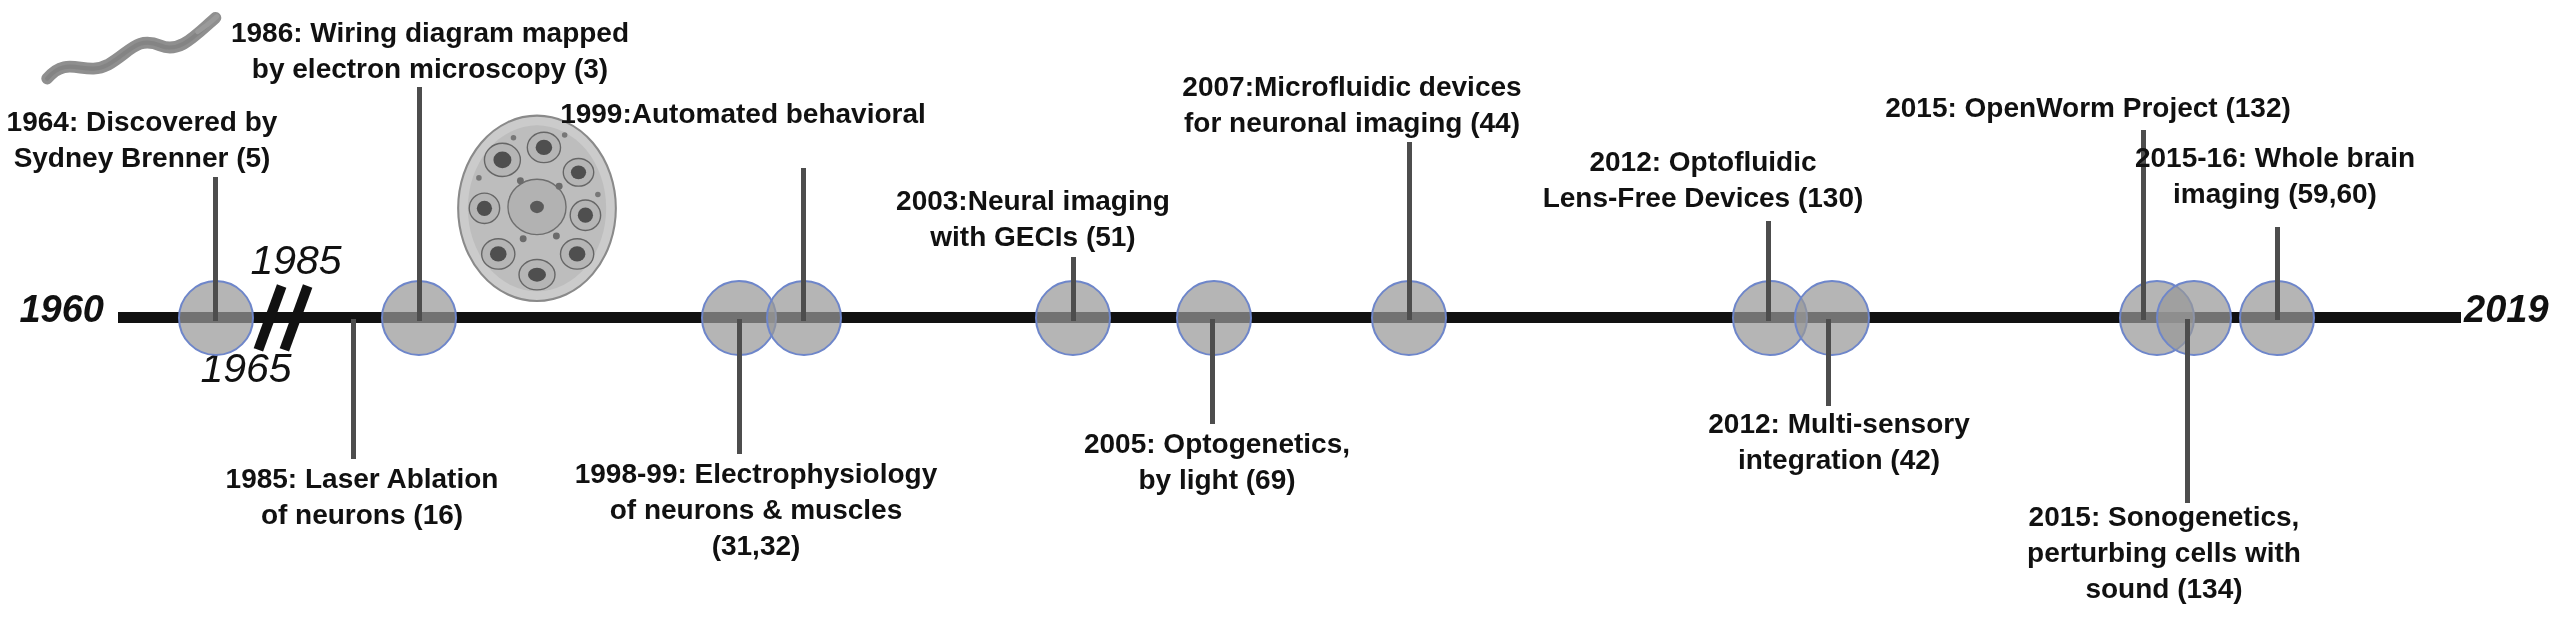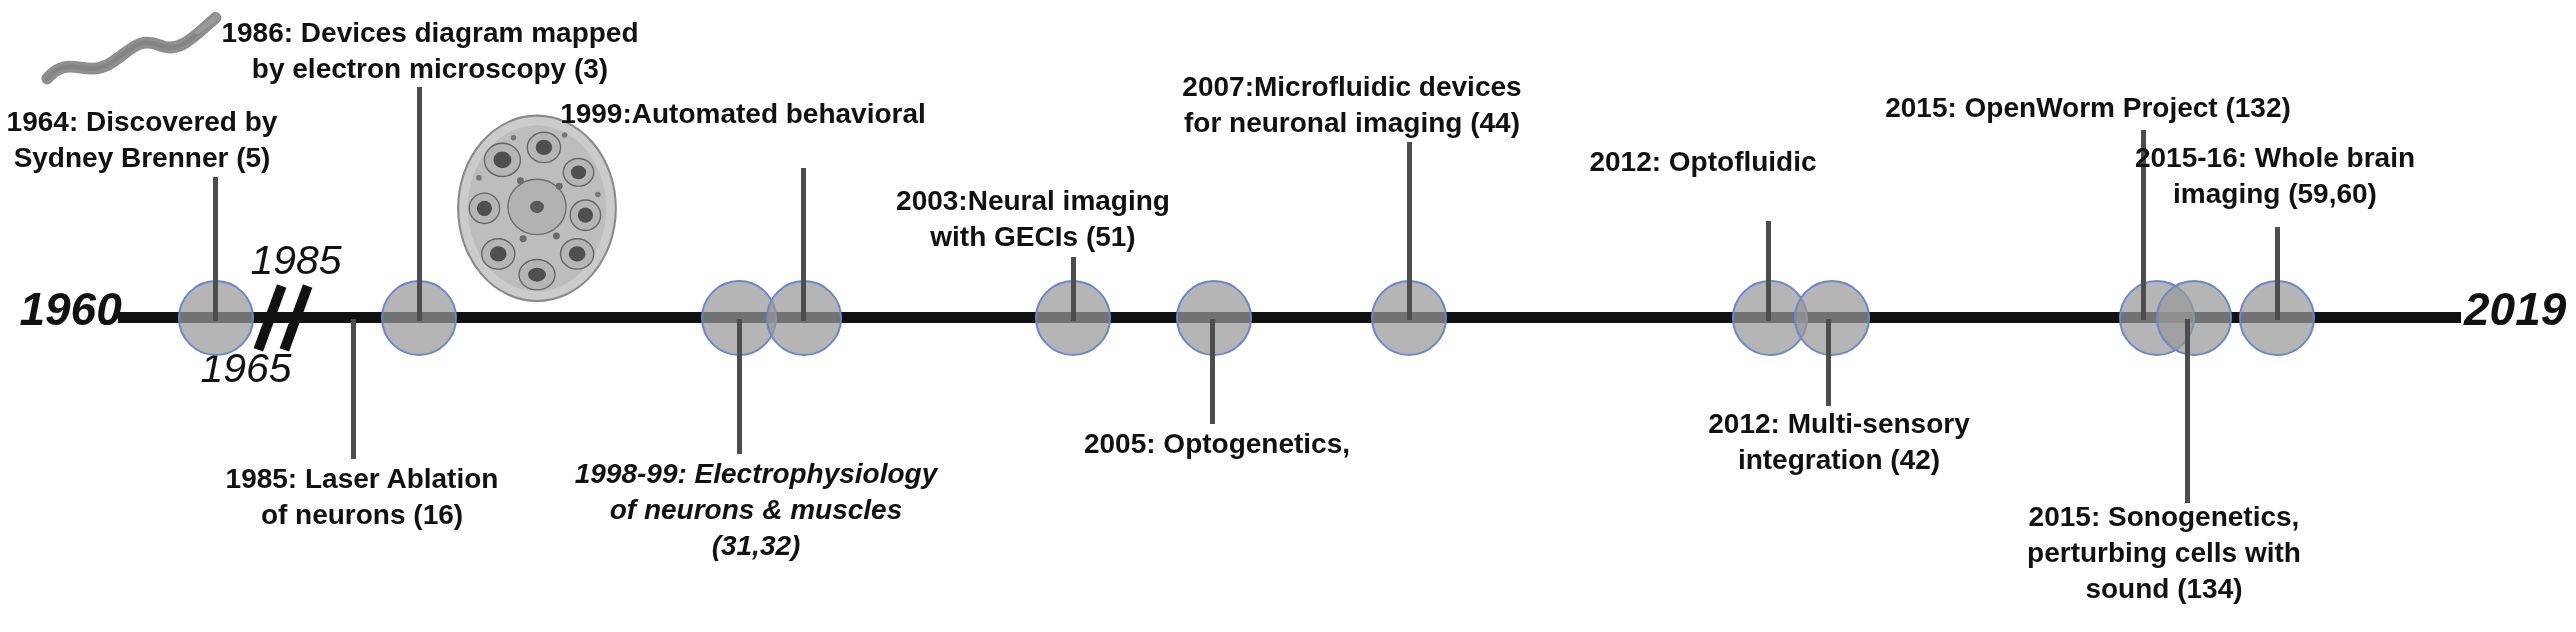--- a/index.html
+++ b/index.html
@@ -12,21 +12,21 @@
     font-family:"Liberation Sans", sans-serif;
     color:#111111;
   }
   .timeline-bar{
     position:absolute;
     background:#111111;
     height:11px;
   }
   .year-end{
     position:absolute;
-    font-size:46px;
+    font-size:38px;
     font-weight:bold;
     font-style:italic;
     line-height:46px;
     white-space:nowrap;
   }
   .break-label{
     position:absolute;
     font-size:41px;
     font-style:italic;
     line-height:33px;
@@ -124,61 +124,63 @@
   <div id="events">
       <div class="event-marker" style="left: 178px; top: 280px;"></div>
       <div class="event-connector" style="left: 213px; top: 177px; height: 144px;"></div>
       <div class="event-label" style="left: -170px; top: 104px;">
         <div>1964: Discovered by</div>
         <div>Sydney Brenner (5)</div>
       </div>
       <div class="event-marker" style="left: 381px; top: 280px;"></div>
       <div class="event-connector" style="left: 417px; top: 87px; height: 234px;"></div>
       <div class="event-label" style="left: 118px; top: 15.3px;">
-        <div>1986: Devices diagram mapped</div>
+        <div>1986: Wiring diagram mapped</div>
         <div>by electron microscopy (3)</div>
       </div>
       <div class="event-connector" style="left: 351px; top: 319px; height: 140px;"></div>
       <div class="event-label" style="left: 50px; top: 461px;">
         <div>1985: Laser Ablation</div>
         <div>of  neurons (16)</div>
       </div>
       <div class="event-marker" style="left: 701px; top: 280px;"></div>
       <div class="event-connector" style="left: 737px; top: 319px; height: 135px;"></div>
-      <div class="event-label" style="left: 444px; top: 456px; font-style: italic;">
+      <div class="event-label" style="left: 444px; top: 456px;">
         <div>1998-99: Electrophysiology</div>
         <div>of neurons &amp; muscles</div>
         <div>(31,32)</div>
       </div>
       <div class="event-marker" style="left: 766px; top: 280px;"></div>
       <div class="event-connector" style="left: 801px; top: 168px; height: 153px;"></div>
       <div class="event-label" style="left: 431px; top: 96px;">
         <div>1999:Automated behavioral</div>
       </div>
       <div class="event-marker" style="left: 1035px; top: 280px;"></div>
       <div class="event-connector" style="left: 1071px; top: 257px; height: 64px;"></div>
       <div class="event-label" style="left: 721px; top: 183px;">
         <div>2003:Neural imaging</div>
         <div>with GECIs (51)</div>
       </div>
       <div class="event-marker" style="left: 1176px; top: 280px;"></div>
       <div class="event-connector" style="left: 1210px; top: 319px; height: 105px;"></div>
       <div class="event-label" style="left: 905px; top: 426px;">
         <div>2005: Optogenetics,</div>
+        <div>by light (69)</div>
       </div>
       <div class="event-marker" style="left: 1371px; top: 280px;"></div>
       <div class="event-connector" style="left: 1407px; top: 142px; height: 178px;"></div>
       <div class="event-label" style="left: 1040px; top: 69px;">
         <div>2007:Microfluidic devices</div>
         <div>for neuronal imaging (44)</div>
       </div>
       <div class="event-marker" style="left: 1732px; top: 280px;"></div>
       <div class="event-connector" style="left: 1766px; top: 221px; height: 100px;"></div>
       <div class="event-label" style="left: 1391px; top: 144px;">
         <div>2012: Optofluidic</div>
+        <div>Lens-Free Devices (130)</div>
       </div>
       <div class="event-marker" style="left: 1794px; top: 280px;"></div>
       <div class="event-connector" style="left: 1826px; top: 319px; height: 87px;"></div>
       <div class="event-label" style="left: 1527px; top: 406px;">
         <div>2012: Multi-sensory</div>
         <div>integration (42)</div>
       </div>
       <div class="event-marker" style="left: 2119px; top: 280px;"></div>
       <div class="event-connector" style="left: 2141px; top: 130px; height: 190px;"></div>
       <div class="event-label" style="left: 1776px; top: 90px;">

